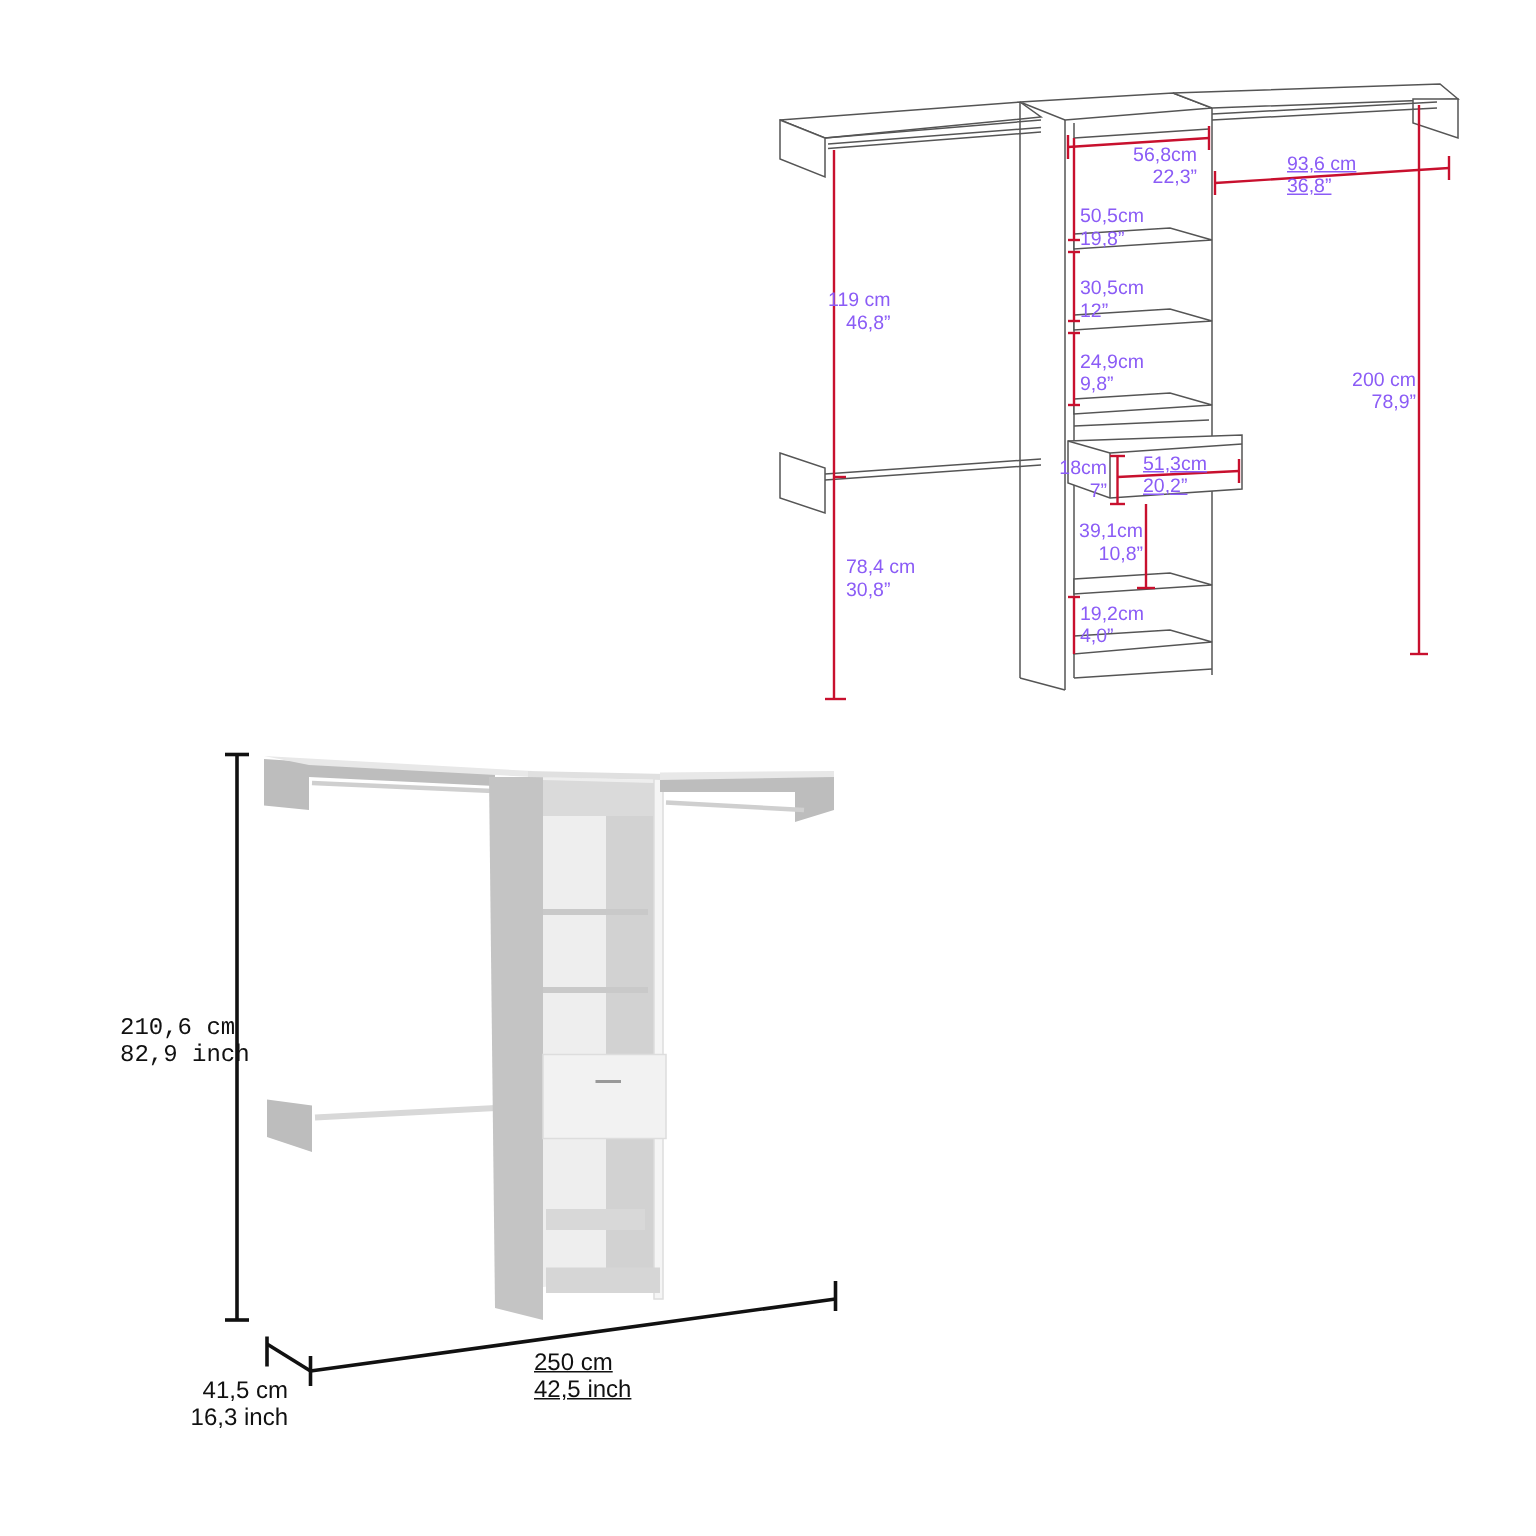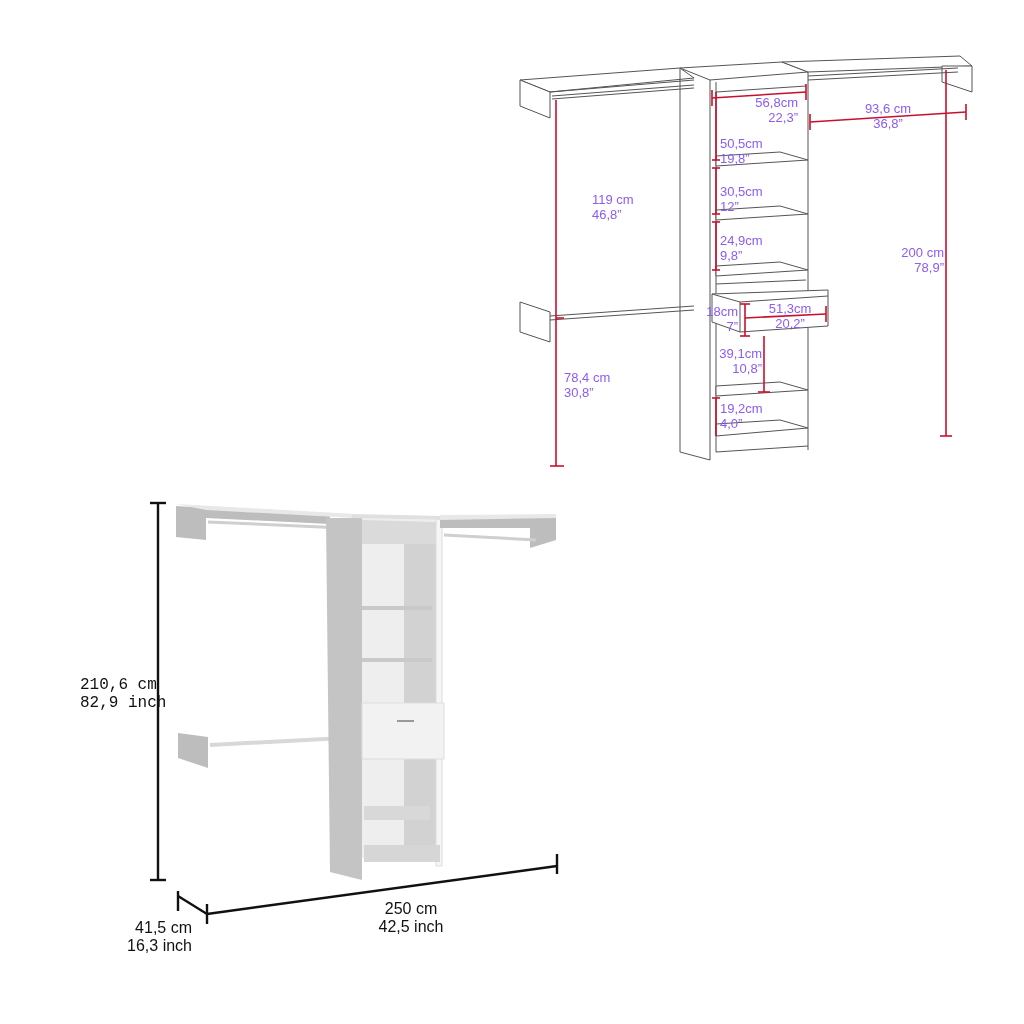--- a/index.html
+++ b/index.html
@@ -2,21 +2,21 @@
 <html><head>
 <meta charset="utf-8">
 <style>
   html,body{margin:0;padding:0;background:#ffffff;}
   body{width:1024px;height:1024px;position:relative;overflow:hidden;font-family:"Liberation Sans","DejaVu Sans",sans-serif;}
   svg{position:absolute;left:0;top:0;}
   .lbl{position:absolute;white-space:nowrap;line-height:1.15;}
   .red{color:#8b5cf6;font-size:13px;}
   .blk{color:#111111;font-size:16px;}
   .r{text-align:right;}
-  .c{text-align:center;}
+  .c{text-align:left;text-decoration:underline;}
 </style>
 </head>
 <body>
 
 <svg width="1024" height="1024" viewBox="0 0 1024 1024">
   <g fill="none" stroke="#555" stroke-width="1">
 
     <polygon points="520,80 680,68 694,78 550,92" fill="#fff"></polygon>
     <polygon points="520,80 550,92 550,118 520,106" fill="#fff"></polygon>
     <line x1="550" y1="92" x2="694" y2="80"></line>
@@ -142,21 +142,21 @@
 </svg>
 
 <div class="lbl red r" style="left:742px;top:96px;width:56px;">
   <div>56,8cm</div>
   <div>22,3”</div>
 </div>
 <div class="lbl red c" style="left:858px;top:102px;width:60px;">
   <div>93,6 cm</div>
   <div>36,8”</div>
 </div>
-<div class="lbl red" style="left:592px;top:193px;">
+<div class="lbl red" style="left:552px;top:193px;text-align:right;">
   <div>119 cm</div>
   <div>46,8”</div>
 </div>
 <div class="lbl red" style="left:564px;top:371px;">
   <div>78,4 cm</div>
   <div>30,8”</div>
 </div>
 <div class="lbl red r" style="left:886px;top:246px;width:58px;">
   <div>200 cm</div>
   <div>78,9”</div>

